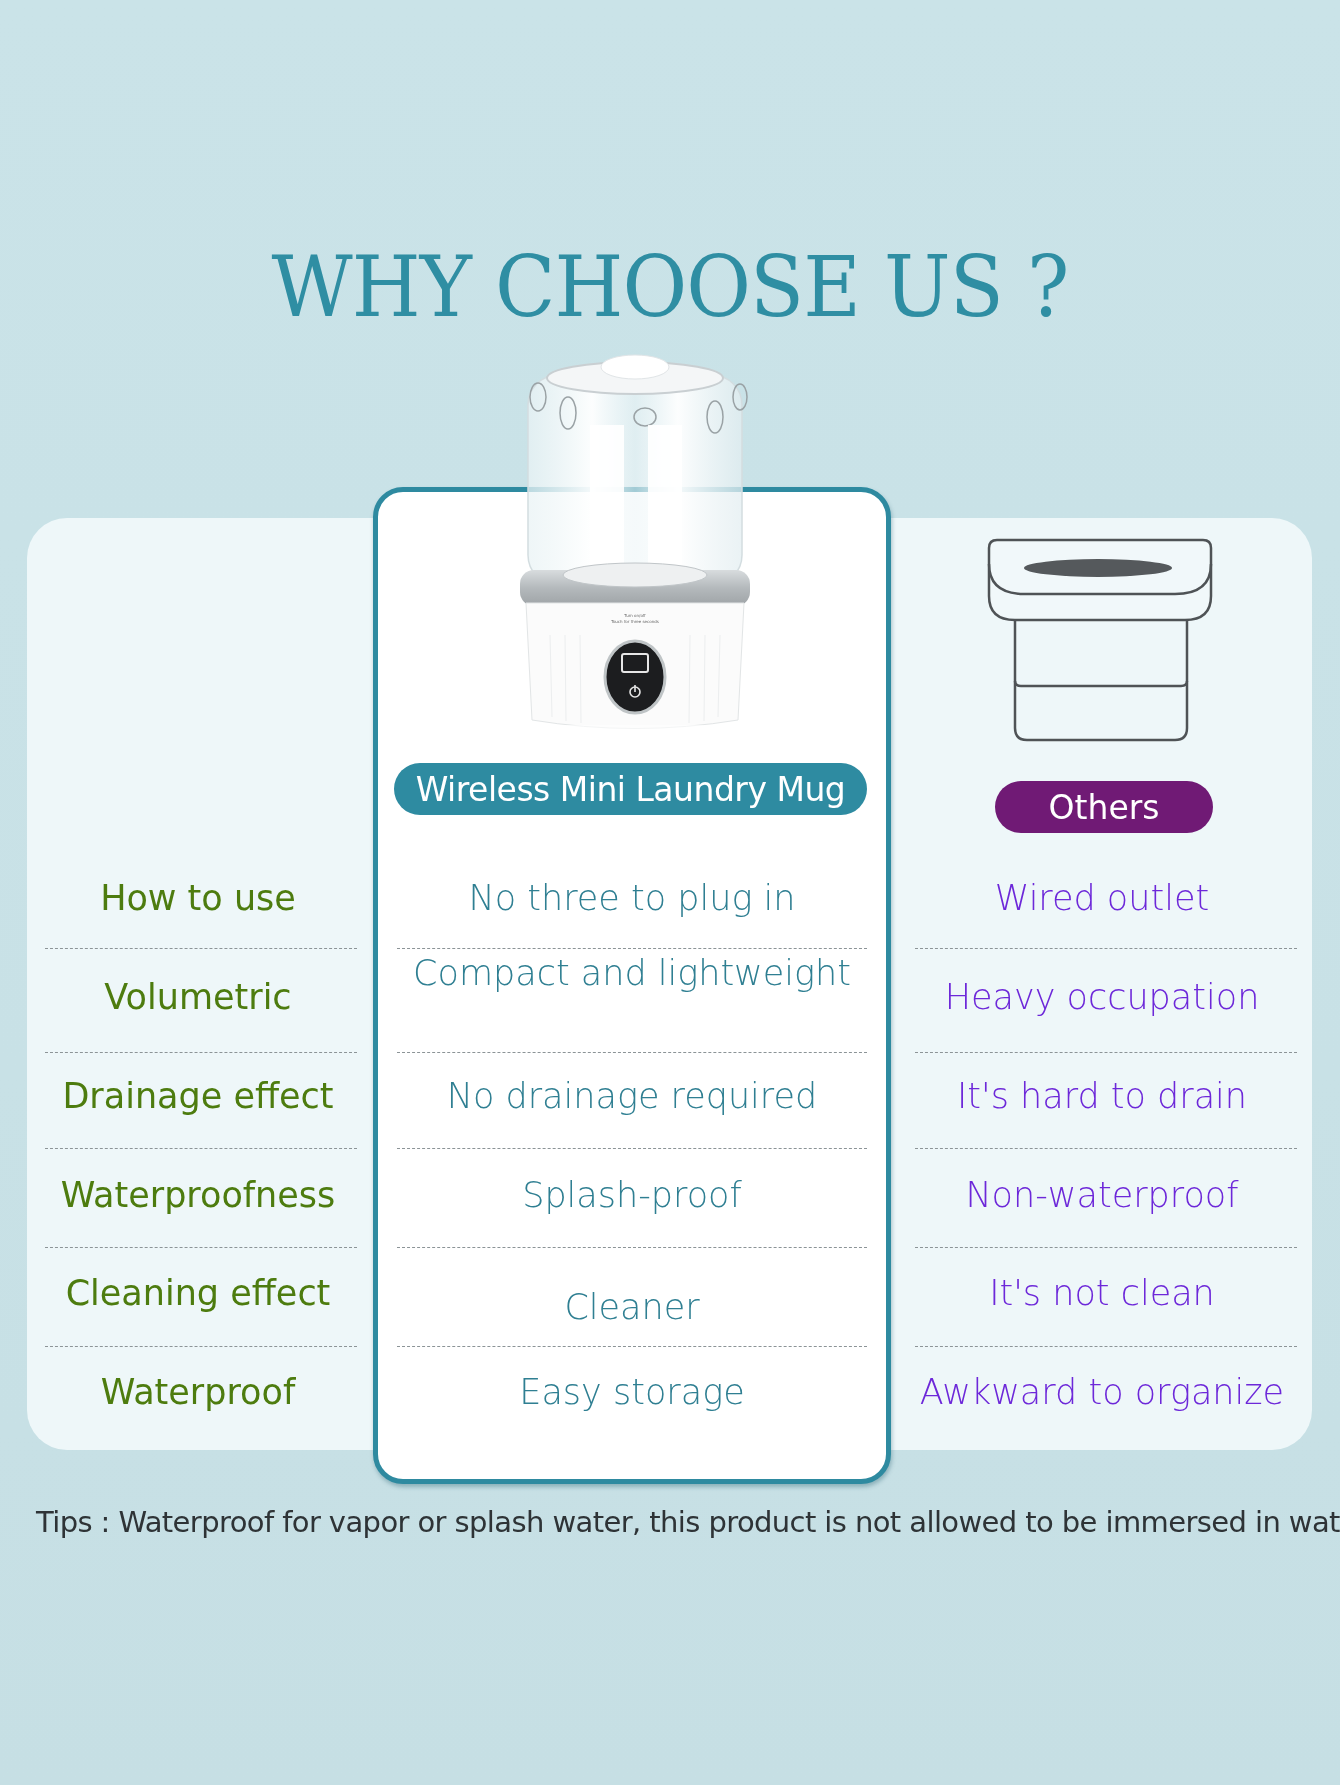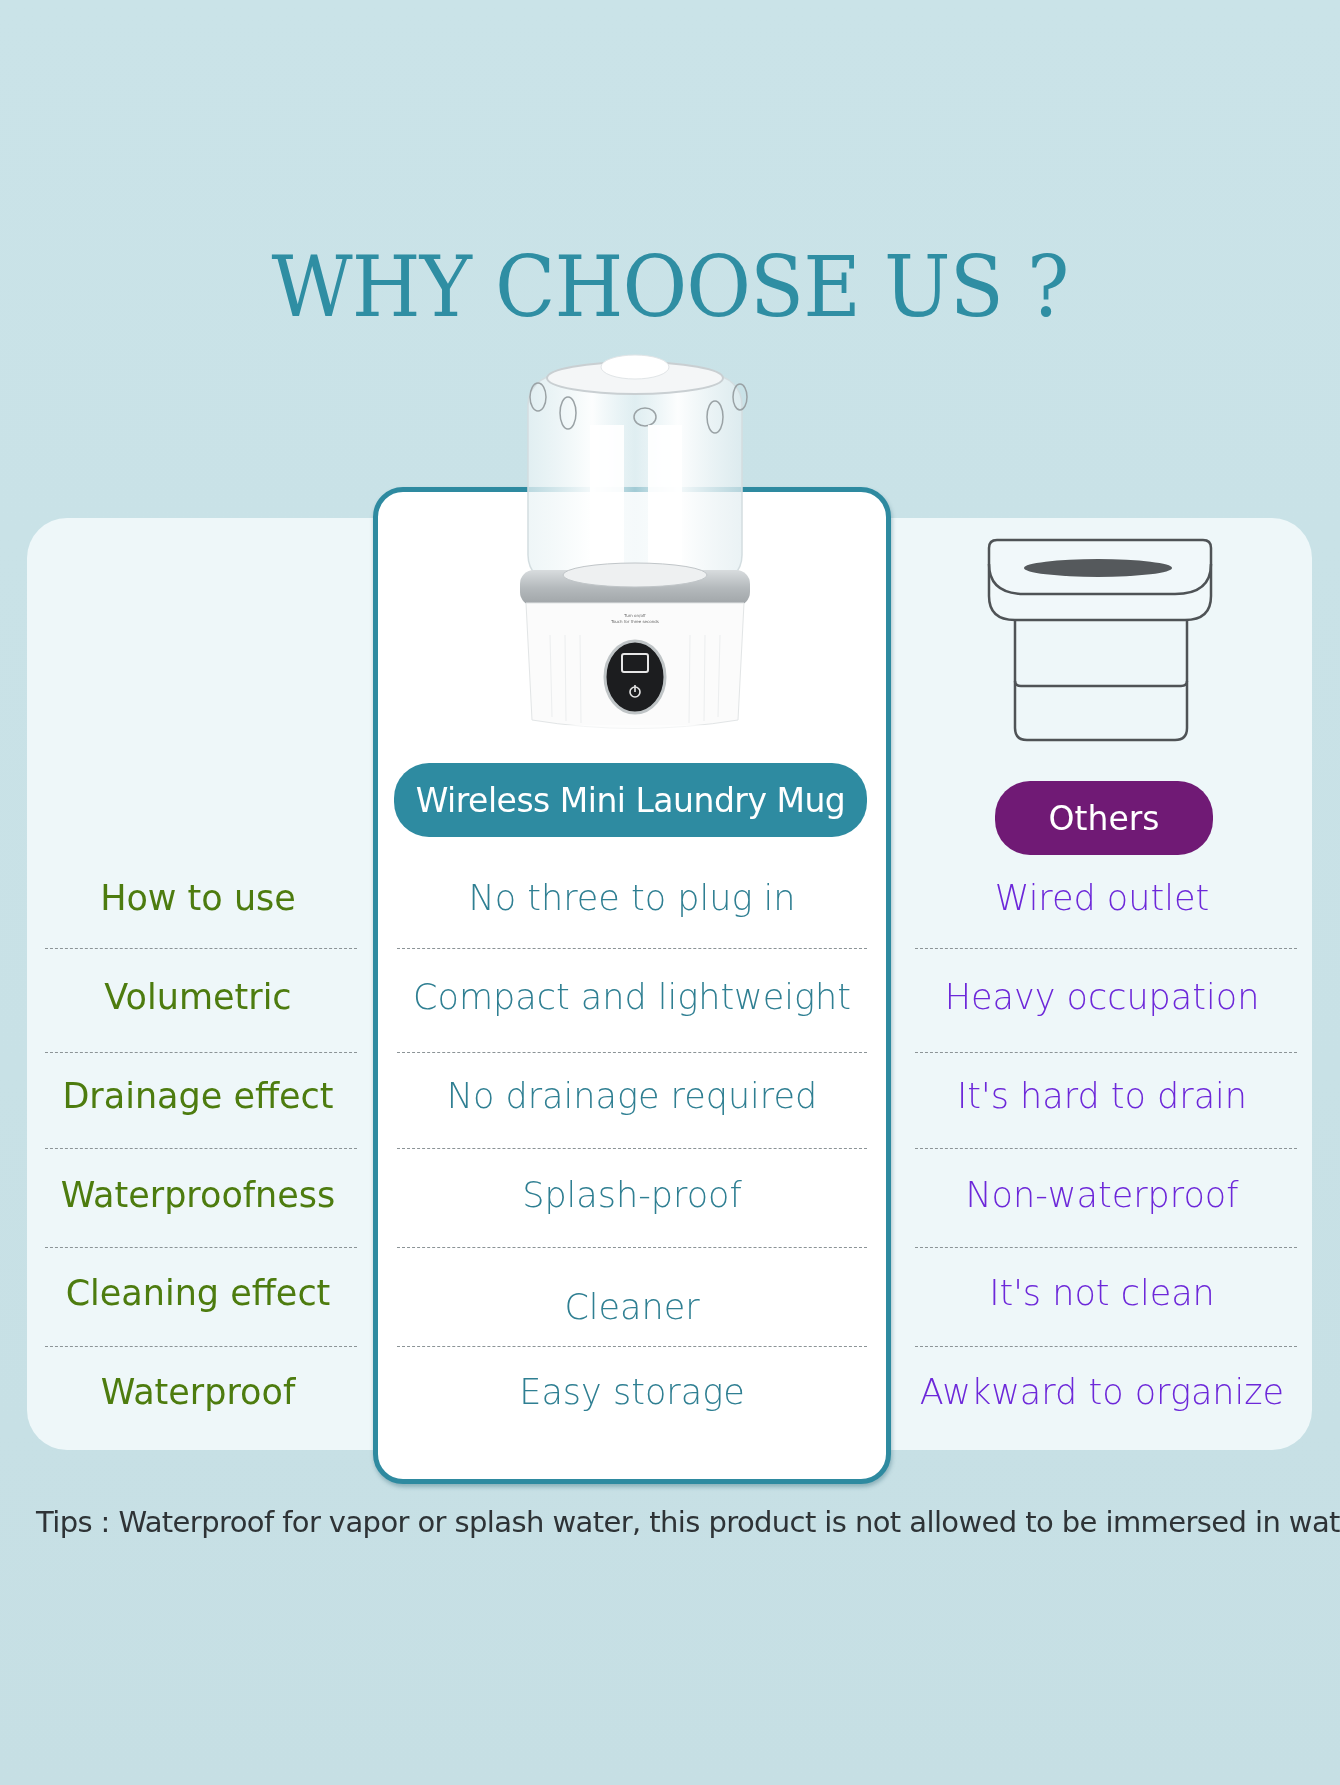--- a/index.html
+++ b/index.html
@@ -19,21 +19,21 @@
     background:#eef7f9; border-radius:40px;
   }
   .card {
     position:absolute; left:373px; top:487px; width:508px; height:987px;
     background:#ffffff; border:5px solid #2e8aa0; border-radius:30px;
     box-shadow: 1px 3px 4px rgba(30,90,105,0.35);
   }
   
   .product { position:absolute; left:520px; top:345px; width:230px; height:420px; }
   .pill {
-    position:absolute; height:74px; border-radius:35px; color:#fff;
+    position:absolute; height:52px; border-radius:35px; color:#fff;
     display:flex; align-items:center; justify-content:center;
     font-family:"DejaVu Sans","Liberation Sans",sans-serif; font-size:33px;
   }
   .pill-main { left:394px; top:763px; width:473px; background:#2e8ba1; letter-spacing:-0.5px; }
   .pill-other { left:995px; top:781px; width:218px; background:#701a75; }
   .others-icon { position:absolute; left:985px; top:536px; width:230px; height:210px; }
   .cell {
     position:absolute; height:60px; display:flex; align-items:center; justify-content:center;
     white-space:nowrap; font-size:35px;
   }
@@ -125,21 +125,21 @@
 <div class="pill pill-other">Others</div>
 
 <div class="cell c-label" style="top:868px">How to use</div>
 <div class="cell c-mid" style="top:868px">No three to plug in</div>
 <div class="cell c-right" style="top:868px">Wired outlet</div>
 <div class="dash d-left" style="top:948px"></div>
 <div class="dash d-mid" style="top:948px"></div>
 <div class="dash d-right" style="top:948px"></div>
 
 <div class="cell c-label" style="top:967px">Volumetric</div>
-<div class="cell c-mid" style="top:967px">Compact and lightweight</div>
+<div class="cell c-mid" style="top:943px">Compact and lightweight</div>
 <div class="cell c-right" style="top:967px">Heavy occupation</div>
 <div class="dash d-left" style="top:1052px"></div>
 <div class="dash d-mid" style="top:1052px"></div>
 <div class="dash d-right" style="top:1052px"></div>
 
 <div class="cell c-label" style="top:1066px">Drainage effect</div>
 <div class="cell c-mid" style="top:1066px">No drainage required</div>
 <div class="cell c-right" style="top:1066px">It's hard to drain</div>
 <div class="dash d-left" style="top:1148px"></div>
 <div class="dash d-mid" style="top:1148px"></div>

